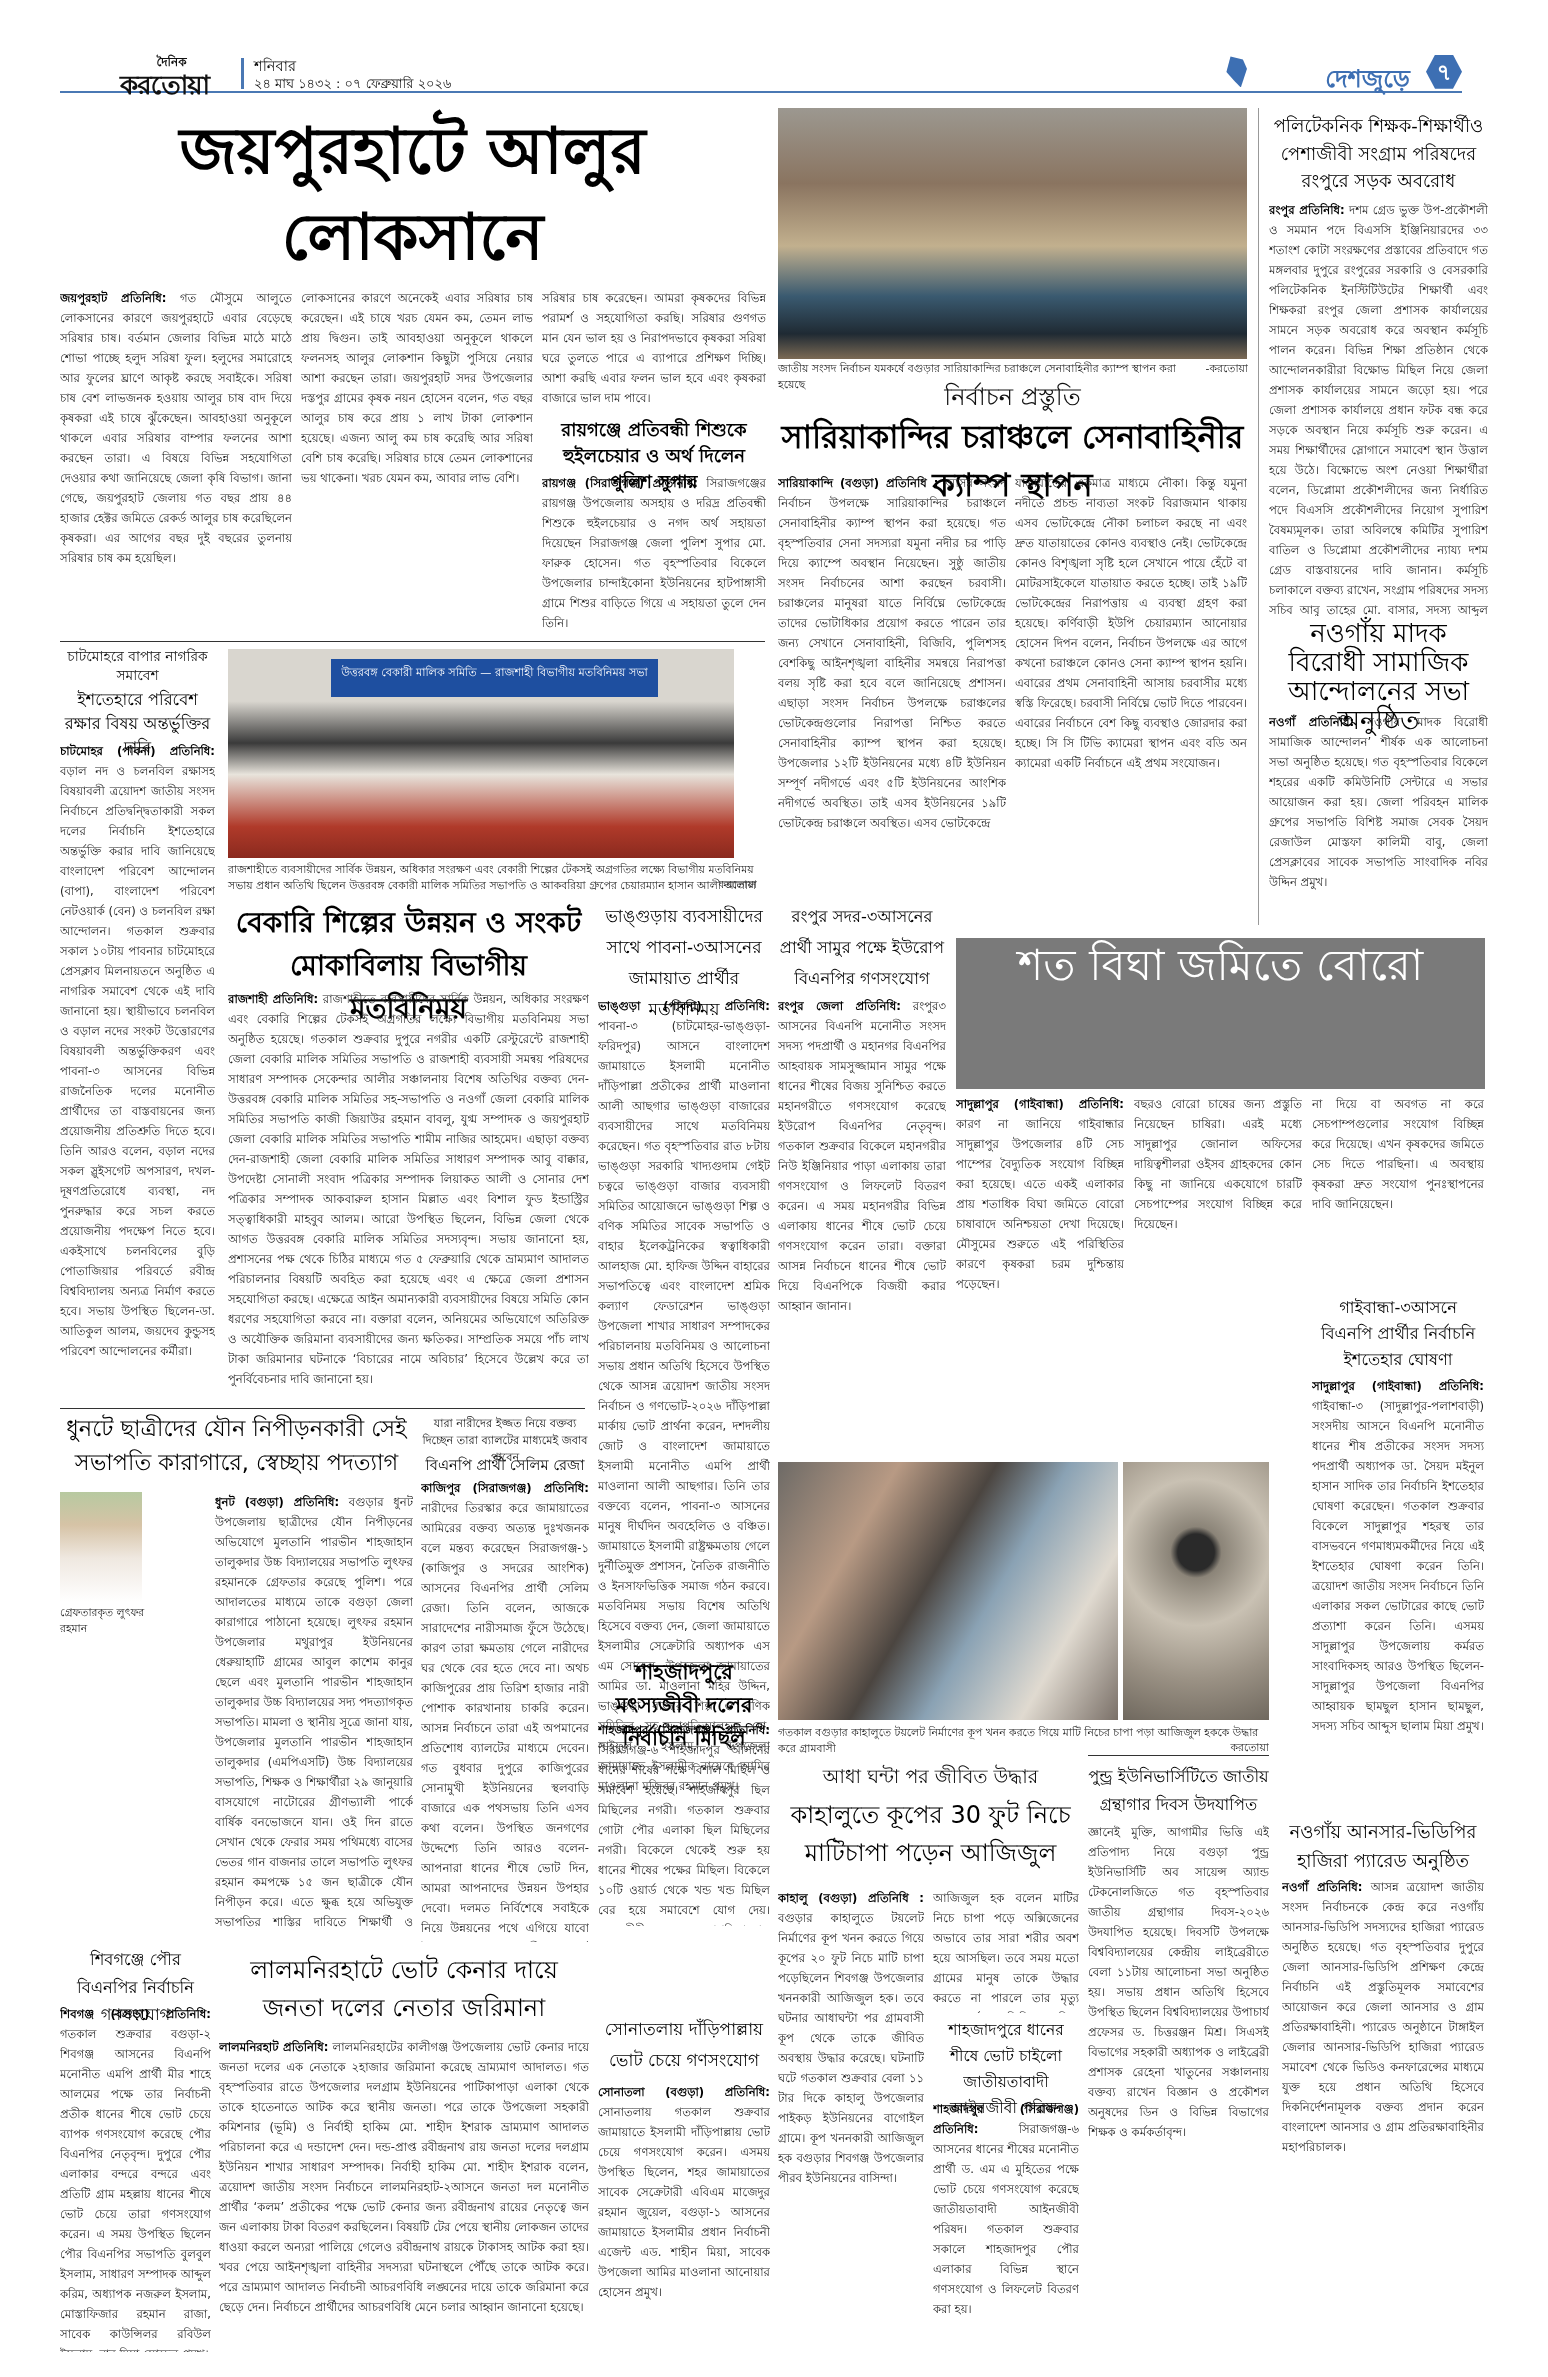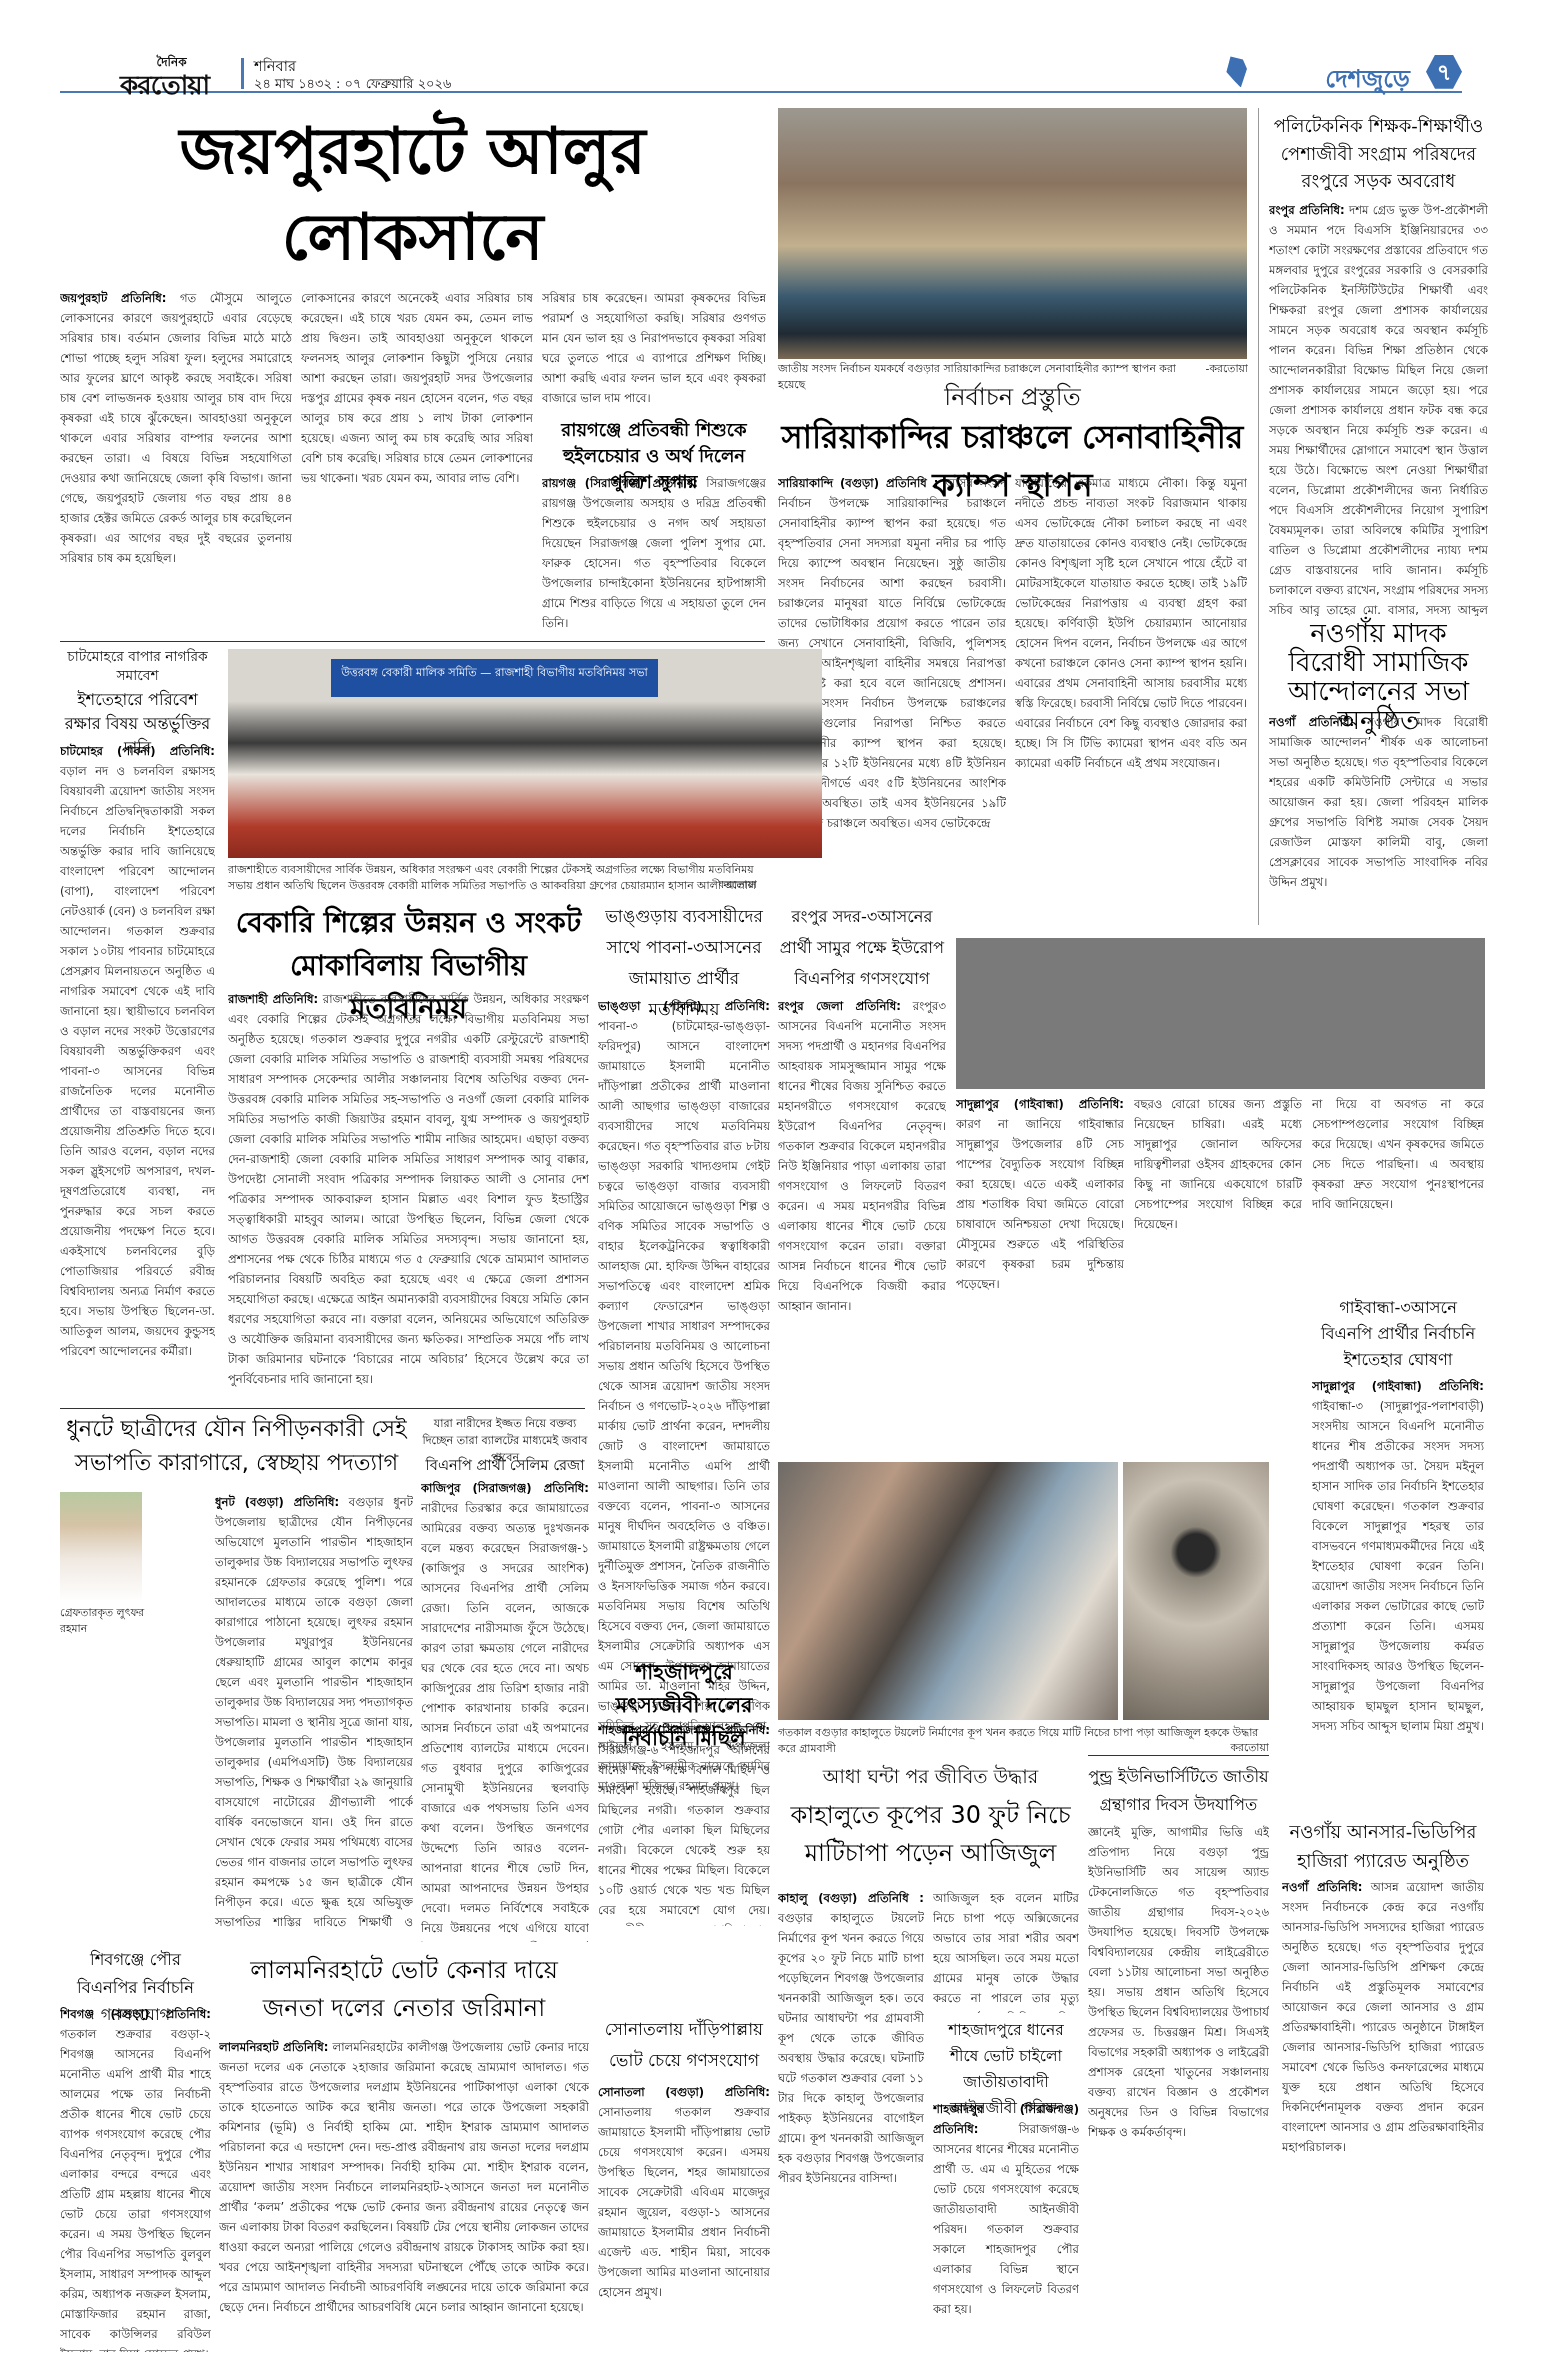--- a/index.html
+++ b/index.html
@@ -79,21 +79,21 @@
 </div>
 
 <div class="abs rule" style="left:60px;top:641px;width:705px"></div>
 <div class="abs kicker" style="left:60px;top:647px;width:155px;font-size:13.8px;line-height:19px">চাটমোহরে বাপার নাগরিক সমাবেশ</div>
 <div class="abs hl" style="left:60px;top:688px;width:155px;font-size:16.3px;line-height:24px;font-weight:normal">ইশতেহারে পরিবেশ রক্ষার বিষয় অন্তর্ভুক্তির দাবি</div>
 <div class="abs txt" style="left:60px;top:741px;width:155px;height:688px">
   <b>চাটমোহর (পাবনা) প্রতিনিধি:</b>
   <span>বড়াল নদ ও চলনবিল রক্ষাসহ বিষয়াবলী ত্রয়োদশ জাতীয় সংসদ নির্বাচনে প্রতিদ্বন্দ্বিতাকারী সকল দলের নির্বাচনি ইশতেহারে অন্তর্ভুক্তি করার দাবি জানিয়েছে বাংলাদেশ পরিবেশ আন্দোলন (বাপা), বাংলাদেশ পরিবেশ নেটওয়ার্ক (বেন) ও চলনবিল রক্ষা আন্দোলন। গতকাল শুক্রবার সকাল ১০টায় পাবনার চাটমোহরে প্রেসক্লাব মিলনায়তনে অনুষ্ঠিত এ নাগরিক সমাবেশ থেকে এই দাবি জানানো হয়। স্থায়ীভাবে চলনবিল ও বড়াল নদের সংকট উত্তোরণের বিষয়াবলী অন্তর্ভুক্তিকরণ এবং পাবনা-৩ আসনের বিভিন্ন রাজনৈতিক দলের মনোনীত প্রার্থীদের তা বাস্তবায়নের জন্য প্রয়োজনীয় প্রতিশ্রুতি দিতে হবে। তিনি আরও বলেন, বড়াল নদের সকল স্লুইসগেট অপসারণ, দখল-দূষণপ্রতিরোধে ব্যবস্থা, নদ পুনরুদ্ধার করে সচল করতে প্রয়োজনীয় পদক্ষেপ নিতে হবে। একইসাথে চলনবিলের বুড়ি পোতাজিয়ার পরিবর্তে রবীন্দ্র বিশ্ববিদ্যালয় অন্যত্র নির্মাণ করতে হবে। সভায় উপস্থিত ছিলেন-ডা. আতিকুল আলম, জয়দেব কুন্ডুসহ পরিবেশ আন্দোলনের কর্মীরা।</span>
 </div>
 
-<div class="abs photo" style="left:228px;top:649px;width:594px;height:209px;background:linear-gradient(180deg,#d9d6cf 0%,#d9d6cf 25%,#3a3a3a 45%,#e8e4dc 60%,#b03a2a 85%,#8a2a1e 100%)">
+<div class="abs photo" style="left:228px;top:649px;width:506px;height:209px;background:linear-gradient(180deg,#d9d6cf 0%,#d9d6cf 25%,#3a3a3a 45%,#e8e4dc 60%,#b03a2a 85%,#8a2a1e 100%)">
   <div class="abs" style="left:103px;top:10.3px;width:327px;height:38px;background:#1e4fa0;color:#fff;font-size:11.2px;text-align:center;padding-top:5.2px">উত্তরবঙ্গ বেকারী মালিক সমিতি — রাজশাহী বিভাগীয় মতবিনিময় সভা</div>
 </div>
 <div class="abs cap" style="left:228px;top:862px;width:529px">রাজশাহীতে ব্যবসায়ীদের সার্বিক উন্নয়ন, অধিকার সংরক্ষণ এবং বেকারী শিল্পের টেকসই অগ্রগতির লক্ষ্যে বিভাগীয় মতবিনিময় সভায় প্রধান অতিথি ছিলেন উত্তরবঙ্গ বেকারী মালিক সমিতির সভাপতি ও আকবরিয়া গ্রুপের চেয়ারম্যান হাসান আলী আলাল</div>
 <div class="abs cap" style="left:705px;top:877px;width:52px;text-align:right">করতোয়া</div>
 <div class="abs hl" style="left:228px;top:901px;width:361px;font-size:28px;line-height:43px">বেকারি শিল্পের উন্নয়ন ও সংকট মোকাবিলায় বিভাগীয় মতবিনিময়</div>
 <div class="abs txt" style="left:228px;top:989px;width:361px;height:409px">
   <b>রাজশাহী প্রতিনিধি:</b>
   <span>রাজশাহীতে ব্যবসায়ীদের সার্বিক উন্নয়ন, অধিকার সংরক্ষণ এবং বেকারি শিল্পের টেকসই অগ্রগতির লক্ষ্যে বিভাগীয় মতবিনিময় সভা অনুষ্ঠিত হয়েছে। গতকাল শুক্রবার দুপুরে নগরীর একটি রেস্টুরেন্টে রাজশাহী জেলা বেকারি মালিক সমিতির সভাপতি ও রাজশাহী ব্যবসায়ী সমন্বয় পরিষদের সাধারণ সম্পাদক সেকেন্দার আলীর সঞ্চালনায় বিশেষ অতিথির বক্তব্য দেন-উত্তরবঙ্গ বেকারি মালিক সমিতির সহ-সভাপতি ও নওগাঁ জেলা বেকারি মালিক সমিতির সভাপতি কাজী জিয়াউর রহমান বাবলু, যুগ্ম সম্পাদক ও জয়পুরহাট জেলা বেকারি মালিক সমিতির সভাপতি শামীম নাজির আহমেদ। এছাড়া বক্তব্য দেন-রাজশাহী জেলা বেকারি মালিক সমিতির সাধারণ সম্পাদক আবু বাক্কার, উপদেষ্টা সোনালী সংবাদ পত্রিকার সম্পাদক লিয়াকত আলী ও সোনার দেশ পত্রিকার সম্পাদক আকবারুল হাসান মিল্লাত এবং বিশাল ফুড ইন্ডাস্ট্রির সত্ত্বাধিকারী মাহবুব আলম। আরো উপস্থিত ছিলেন, বিভিন্ন জেলা থেকে আগত উত্তরবঙ্গ বেকারি মালিক সমিতির সদস্যবৃন্দ। সভায় জানানো হয়, প্রশাসনের পক্ষ থেকে চিঠির মাধ্যমে গত ৫ ফেব্রুয়ারি থেকে ভ্রাম্যমাণ আদালত পরিচালনার বিষয়টি অবহিত করা হয়েছে এবং এ ক্ষেত্রে জেলা প্রশাসন সহযোগিতা করছে। এক্ষেত্রে আইন অমান্যকারী ব্যবসায়ীদের বিষয়ে সমিতি কোন ধরণের সহযোগিতা করবে না। বক্তারা বলেন, অনিয়মের অভিযোগে অতিরিক্ত ও অযৌক্তিক জরিমানা ব্যবসায়ীদের জন্য ক্ষতিকর। সাম্প্রতিক সময়ে পাঁচ লাখ টাকা জরিমানার ঘটনাকে ‘বিচারের নামে অবিচার’ হিসেবে উল্লেখ করে তা পুনর্বিবেচনার দাবি জানানো হয়।</span>
 </div>
 
@@ -103,20 +103,21 @@
   <span>পাবনা-৩ (চাটমোহর-ভাঙ্গুড়া-ফরিদপুর) আসনে বাংলাদেশ জামায়াতে ইসলামী মনোনীত দাঁড়িপাল্লা প্রতীকের প্রার্থী মাওলানা আলী আছগার ভাঙ্গুড়া বাজারের ব্যবসায়ীদের সাথে মতবিনিময় করেছেন। গত বৃহস্পতিবার রাত ৮টায় ভাঙ্গুড়া সরকারি খাদ্যগুদাম গেইট চত্বরে ভাঙ্গুড়া বাজার ব্যবসায়ী সমিতির আয়োজনে ভাঙ্গুড়া শিল্প ও বণিক সমিতির সাবেক সভাপতি ও বাহার ইলেকট্রনিকের স্বত্বাধিকারী আলহাজ মো. হাফিজ উদ্দিন বাহারের সভাপতিত্বে এবং বাংলাদেশ শ্রমিক কল্যাণ ফেডারেশন ভাঙ্গুড়া উপজেলা শাখার সাধারণ সম্পাদকের পরিচালনায় মতবিনিময় ও আলোচনা সভায় প্রধান অতিথি হিসেবে উপস্থিত থেকে আসন্ন ত্রয়োদশ জাতীয় সংসদ নির্বাচন ও গণভোট-২০২৬ দাঁড়িপাল্লা মার্কায় ভোট প্রার্থনা করেন, দশদলীয় জোট ও বাংলাদেশ জামায়াতে ইসলামী মনোনীত এমপি প্রার্থী মাওলানা আলী আছগার। তিনি তার বক্তব্যে বলেন, পাবনা-৩ আসনের মানুষ দীর্ঘদিন অবহেলিত ও বঞ্চিত। জামায়াতে ইসলামী রাষ্ট্রক্ষমতায় গেলে দুর্নীতিমুক্ত প্রশাসন, নৈতিক রাজনীতি ও ইনসাফভিত্তিক সমাজ গঠন করবে। মতবিনিময় সভায় বিশেষ অতিথি হিসেবে বক্তব্য দেন, জেলা জামায়াতে ইসলামীর সেক্রেটারি অধ্যাপক এস এম সোহেল, উপজেলা জামায়াতের আমির ডা. মাওলানা মহির উদ্দিন, ভাঙ্গুড়া বাজার শিল্প ও বণিক সমিতির সহ-সভাপতিআলহজ মো. সাইফুল ইসলাম, উপজেলা জামায়াতে ইসলামীর নায়েবে আমির মাওলানা মজিবর রহমান প্রমুখ।</span>
 </div>
 
 <div class="abs hl" style="left:778px;top:901px;width:168px;font-size:16.3px;line-height:31px;font-weight:normal">রংপুর সদর-৩আসনের প্রার্থী সামুর পক্ষে ইউরোপ বিএনপির গণসংযোগ</div>
 <div class="abs txt" style="left:778px;top:996px;width:168px;height:452px">
   <b>রংপুর জেলা প্রতিনিধি:</b>
   <span>রংপুর৩ আসনের বিএনপি মনোনীত সংসদ সদস্য পদপ্রার্থী ও মহানগর বিএনপির আহবায়ক সামসুজ্জামান সামুর পক্ষে ধানের শীষের বিজয় সুনিশ্চিত করতে মহানগরীতে গণসংযোগ করেছে ইউরোপ বিএনপির নেতৃবৃন্দ। গতকাল শুক্রবার বিকেলে মহানগরীর নিউ ইঞ্জিনিয়ার পাড়া এলাকায় তারা গণসংযোগ ও লিফলেট বিতরণ করেন। এ সময় মহানগরীর বিভিন্ন এলাকায় ধানের শীষে ভোট চেয়ে গণসংযোগ করেন তারা। বক্তারা আসন্ন নির্বাচনে ধানের শীষে ভোট দিয়ে বিএনপিকে বিজয়ী করার আহ্বান জানান।</span>
 </div>
 
 <div class="abs grey-box" style="left:956px;top:938px;width:529px;height:151px">
+  <div class="hl" style="color:#fff;font-size:43px;line-height:55px;font-weight:normal">শত বিঘা জমিতে বোরো</div>
 </div>
 <div class="abs txt" style="left:956px;top:1094px;width:168px;height:267px">
   <b>সাদুল্লাপুর (গাইবান্ধা) প্রতিনিধি:</b>
   <span>কারণ না জানিয়ে গাইবান্ধার সাদুল্লাপুর উপজেলার ৪টি সেচ পাম্পের বৈদ্যুতিক সংযোগ বিচ্ছিন্ন করা হয়েছে। এতে একই এলাকার প্রায় শতাধিক বিঘা জমিতে বোরো চাষাবাদে অনিশ্চয়তা দেখা দিয়েছে। মৌসুমের শুরুতে এই পরিস্থিতির কারণে কৃষকরা চরম দুশ্চিন্তায় পড়েছেন।</span>
 </div>
 <div class="abs txt" style="left:1134px;top:1094px;width:168px;height:267px">বছরও বোরো চাষের জন্য প্রস্তুতি নিয়েছেন চাষিরা। এরই মধ্যে সাদুল্লাপুর জোনাল অফিসের দায়িত্বশীলরা ওইসব গ্রাহকদের কোন কিছু না জানিয়ে একযোগে চারটি সেচপাম্পের সংযোগ বিচ্ছিন্ন করে দিয়েছেন।</div>
 <div class="abs txt" style="left:1312px;top:1094px;width:172px;height:163px">না দিয়ে বা অবগত না করে সেচপাম্পগুলোর সংযোগ বিচ্ছিন্ন করে দিয়েছে। এখন কৃষকদের জমিতে সেচ দিতে পারছিনা। এ অবস্থায় কৃষকরা দ্রুত সংযোগ পুনঃস্থাপনের দাবি জানিয়েছেন।</div>
 
 <div class="abs hl" style="left:1312px;top:1295px;width:172px;font-size:16.3px;line-height:26px;font-weight:normal">গাইবান্ধা-৩আসনে বিএনপি প্রার্থীর নির্বাচনি ইশতেহার ঘোষণা</div>
 <div class="abs txt" style="left:1312px;top:1376px;width:172px;height:452px">

